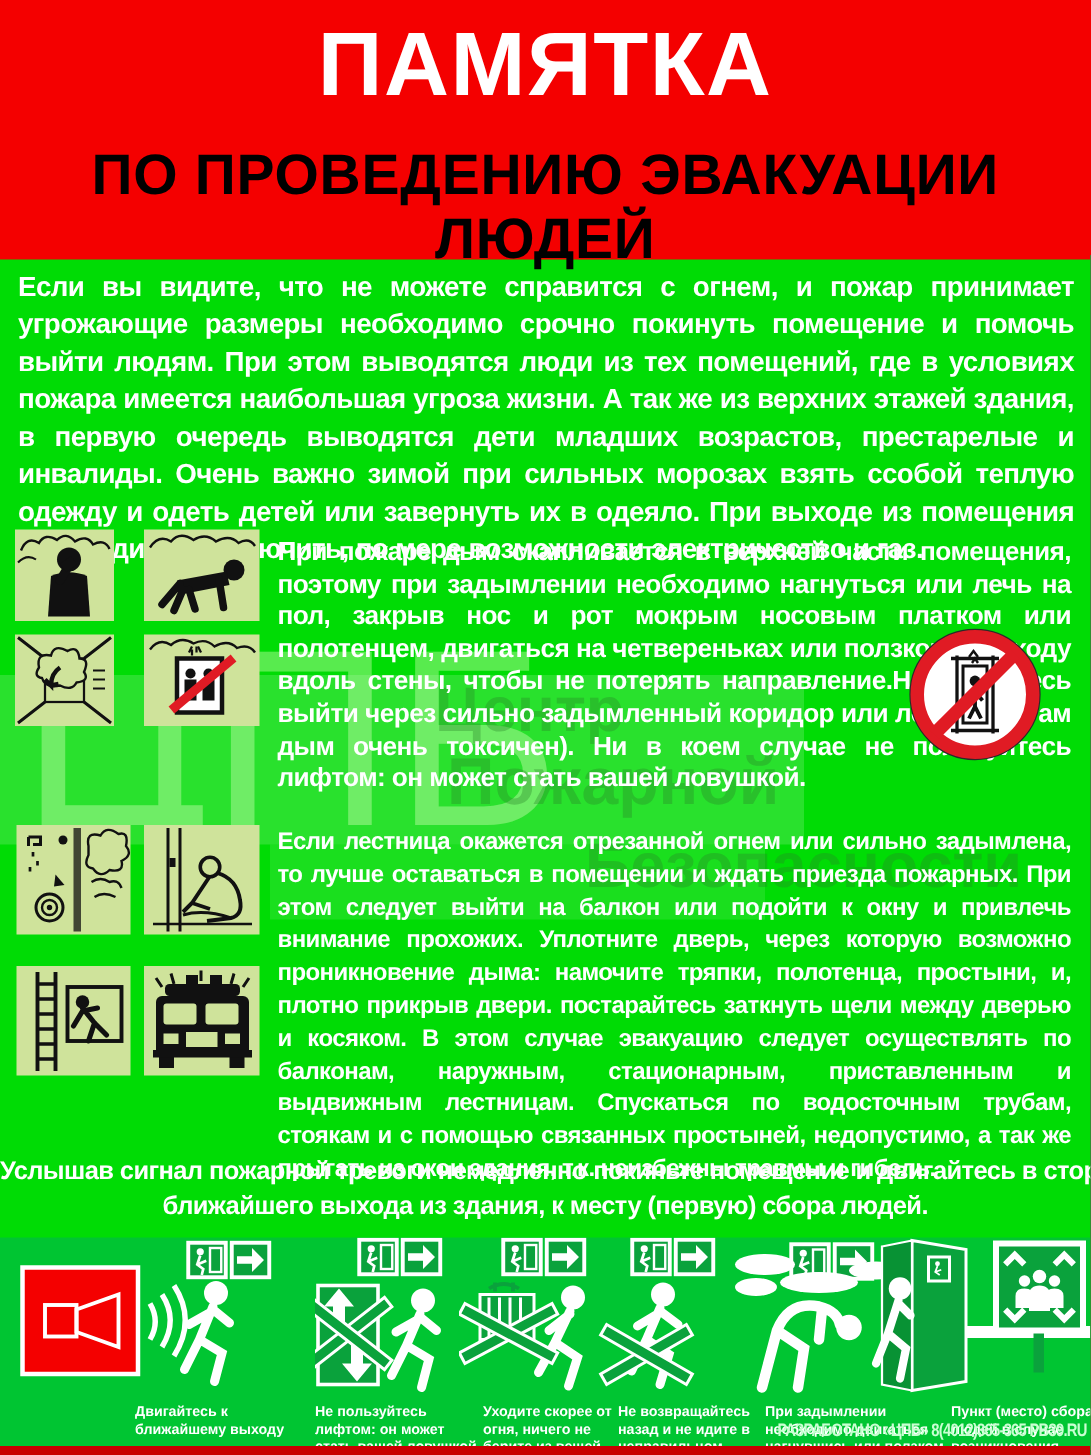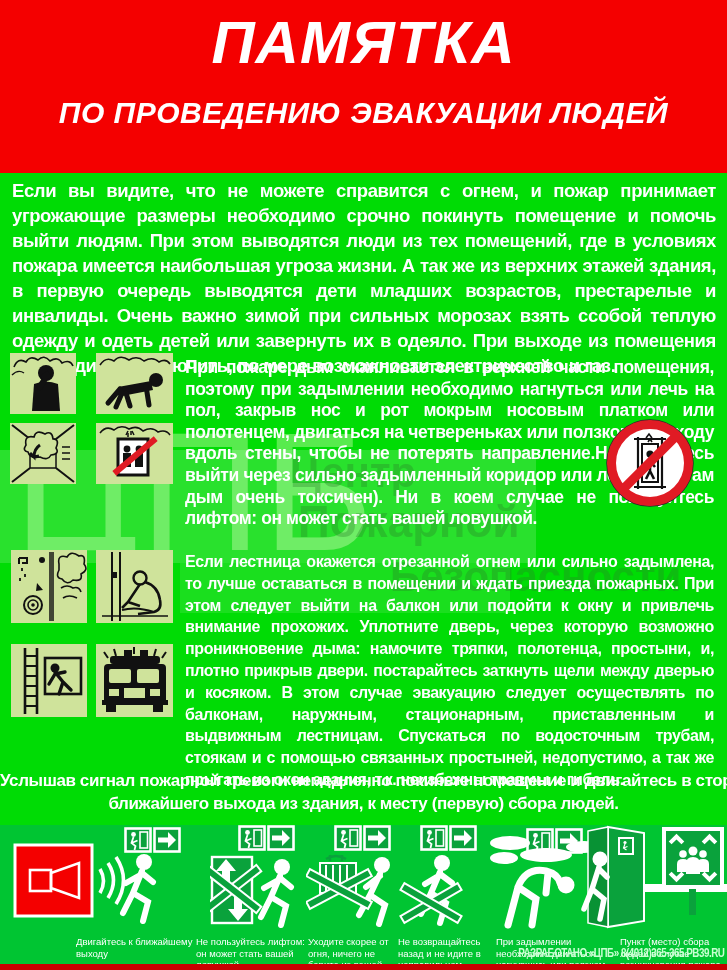--- a/index.html
+++ b/index.html
@@ -1,43 +1,43 @@
 <!DOCTYPE html>
 <html><head>
 <meta charset="utf-8">
 <style>
   html,body{margin:0;padding:0;background:#555;}
   #poster{position:relative;width:727px;height:970px;margin:0 auto;overflow:hidden;
           font-family:"Liberation Sans","DejaVu Sans",sans-serif;background:#00dc05;}
   
-  .header{position:absolute;left:0;top:0;width:727px;height:173px;background:#f40000;font-style:italic;}
+  .header{position:absolute;left:0;top:0;width:727px;height:173px;background:#f40000;}
   .header .title{position:absolute;left:0;top:8px;width:727px;text-align:center;
     color:#fff;font-size:60px;font-weight:700;letter-spacing:1px;}
   .header .subtitle{position:absolute;left:0;top:96px;width:727px;text-align:center;
-    color:#ffffff;font-size:30px;font-weight:700;letter-spacing:.5px;}
+    color:#000000;font-size:38px;font-weight:700;letter-spacing:.5px;}
   
   .wm-band{position:absolute;background:rgba(255,255,255,.16);}
   .wm-big{position:absolute;left:14px;top:408px;font-size:168px;font-weight:400;
     color:rgba(210,255,180,.42);line-height:1;letter-spacing:2px;}
   .wm-word{position:absolute;font-weight:700;color:rgba(40,130,40,.34);line-height:1;}
   
   .para{position:absolute;color:#fff;font-weight:700;text-align:justify;letter-spacing:-.4px;}
   .p1{left:12px;top:178px;width:704px;font-size:18.5px;line-height:25px;}
   .p2{left:185px;top:357px;width:529px;font-size:17.5px;line-height:21.6px;}
   .p3{left:185px;top:551px;width:529px;font-size:16px;line-height:21.8px;}
   .alarm-line{position:absolute;left:0;width:727px;text-align:center;color:#fff;
     font-weight:700;font-size:17px;letter-spacing:-.4px;white-space:nowrap;}
   
   .pbox{position:absolute;background:#cfe39b;}
   
   .no-lift{position:absolute;left:604px;top:417px;}
   
   .band{position:absolute;left:0;top:825px;width:727px;height:141px;background:#00c532;}
   .bgrp{position:absolute;}
-  .caption{position:absolute;color:#fff;font-size:9.5px;line-height:11.5px;font-weight:400;}
+  .caption{position:absolute;color:#fff;font-size:9.5px;line-height:11.5px;font-weight:700;margin-left:14px;}
   .credit{position:absolute;right:3px;top:946px;color:#c9ffd2;font-size:12px;font-weight:700;
     letter-spacing:-.6px;transform:scaleX(.82);transform-origin:100% 50%;white-space:nowrap;}
   .strip{position:absolute;left:0;top:964px;width:727px;height:6px;background:#c80000;}
   svg{display:block;}
 </style>
 </head>
 <body>
 
 <div id="poster">
 

